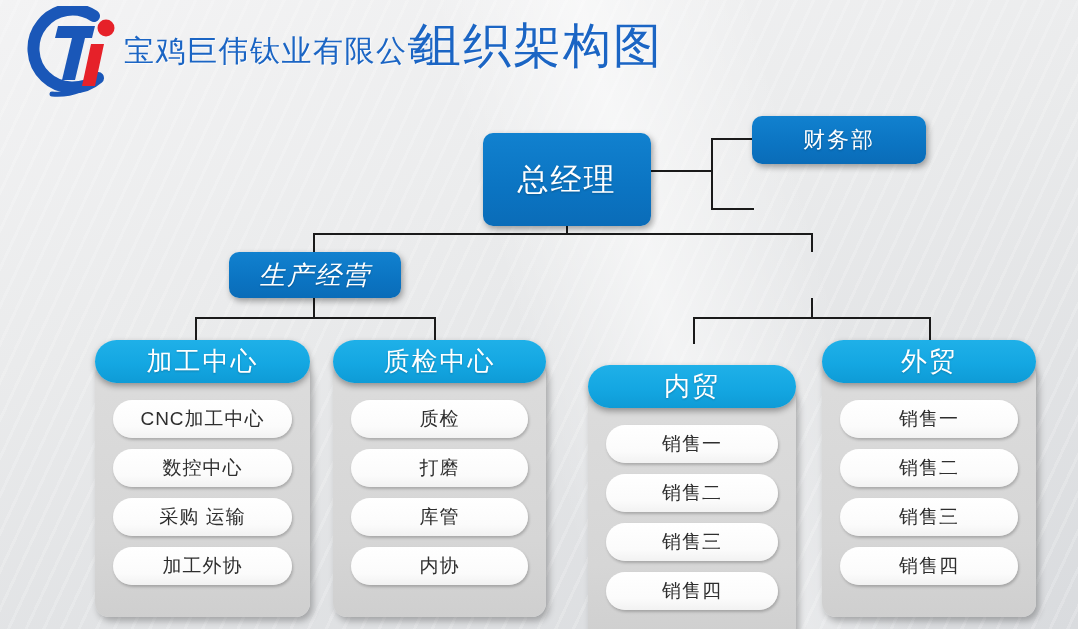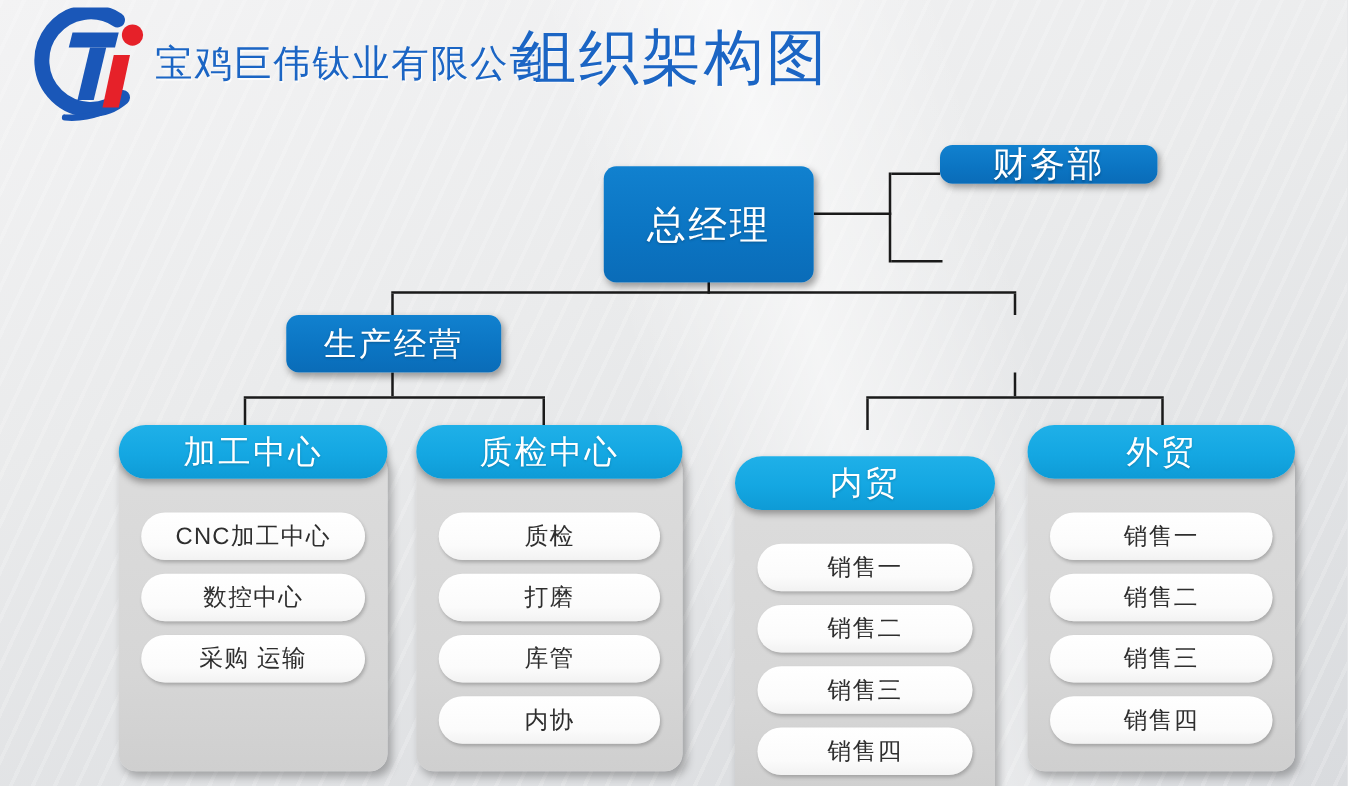--- a/index.html
+++ b/index.html
@@ -31,41 +31,41 @@
   .line{position:absolute;background:#1a1a1a;}
   
   .node{
     position:absolute;display:flex;align-items:center;justify-content:center;
     background:linear-gradient(180deg,#1181cf 0%,#0b74c2 60%,#0a6cb8 100%);
     border-radius:10px;color:#fff;
     box-shadow:2px 3px 6px rgba(0,0,0,.35);
     text-shadow:0 1px 2px rgba(0,0,0,.25);
   }
   .node.root{left:483px;top:133px;width:168px;height:93px;font-size:31px;letter-spacing:2px;}
-  .node.n-fin {left:752px;top:116px;width:174px;height:31px;font-size:28px;letter-spacing:2px;text-align:right;}
+  .node.n-fin {left:752px;top:116px;width:174px;height:48px;font-size:22px;letter-spacing:2px;text-align:right;}
   .node.n-hr  {left:754px;top:186px;width:172px;height:46px;font-size:26px;letter-spacing:2px;}
-  .node.n-prod{left:229px;top:252px;width:172px;height:46px;font-size:26px;letter-spacing:2px;}
+  .node.n-prod{left:229px;top:252px;width:172px;height:46px;font-size:26px;letter-spacing:2px;font-style:italic;}
   .node.n-sale{left:726px;top:252px;width:172px;height:46px;font-size:26px;letter-spacing:2px;}
   
   .col{position:absolute;top:340px;height:277px;}
   .col .card{
     position:absolute;left:0;right:0;top:22px;bottom:0;
     background:linear-gradient(180deg,#dcdcdc 0%,#d6d6d6 70%,#cfcfcf 100%);
     border-radius:14px;
     box-shadow:3px 4px 7px rgba(0,0,0,.28);
   }
   .col .pill{
     position:absolute;left:0;right:0;top:0;height:43px;
     display:flex;align-items:center;justify-content:center;
     background:linear-gradient(180deg,#1fb0e8 0%,#14a7e2 55%,#0e9bd6 100%);
     border-radius:22px;color:#fff;font-size:26px;letter-spacing:2px;
     box-shadow:0 3px 6px rgba(0,0,0,.35);
     text-shadow:0 1px 2px rgba(0,0,0,.2);
   }
-  .col .items{position:absolute;left:18px;right:18px;top:70px;}
+  .col .items{position:absolute;left:18px;right:18px;top:60px;}
   .item{
     height:38px;margin-bottom:11px;
     display:flex;align-items:center;justify-content:center;
     background:linear-gradient(180deg,#ffffff 0%,#fbfbfb 70%,#f2f2f2 100%);
     border-radius:19px;color:#2e2e2e;font-size:19px;letter-spacing:1px;
     box-shadow:1px 2px 3px rgba(0,0,0,.22);
   }
   .c1{left:95px;width:215px;}
   .c2{left:333px;width:213px;}
   .c3{left:588px;width:208px;margin-top:25px;}
@@ -109,20 +109,21 @@
 
   <div class="node n-prod">生产经营</div>
 
   <div class="col c1">
     <div class="card"></div>
     <div class="pill">加工中心</div>
     <div class="items">
       <div class="item">CNC加工中心</div>
       <div class="item">数控中心</div>
       <div class="item">采购 运输</div>
+      <div class="item">加工外协</div>
     </div>
   </div>
 
   <div class="col c2">
     <div class="card"></div>
     <div class="pill">质检中心</div>
     <div class="items">
       <div class="item">质检</div>
       <div class="item">打磨</div>
       <div class="item">库管</div>

